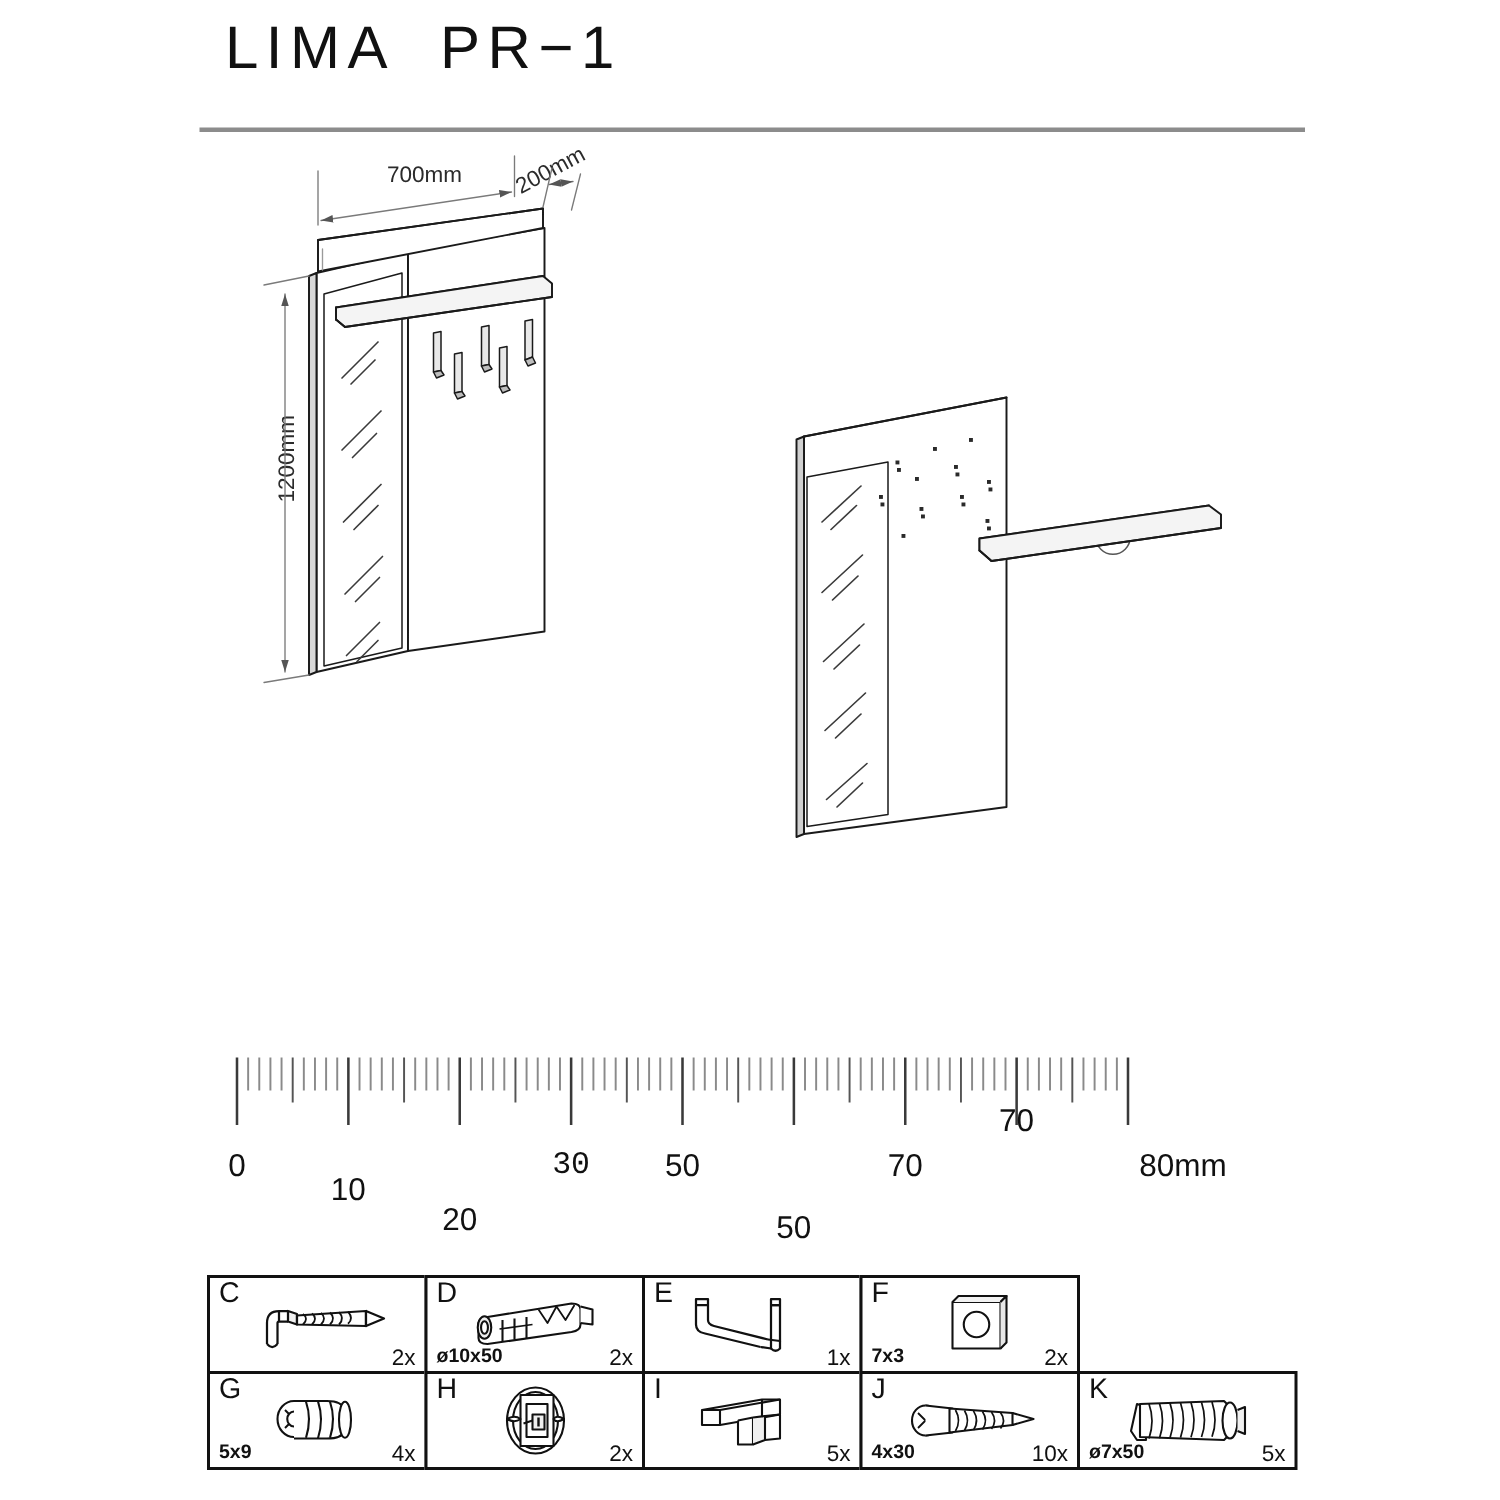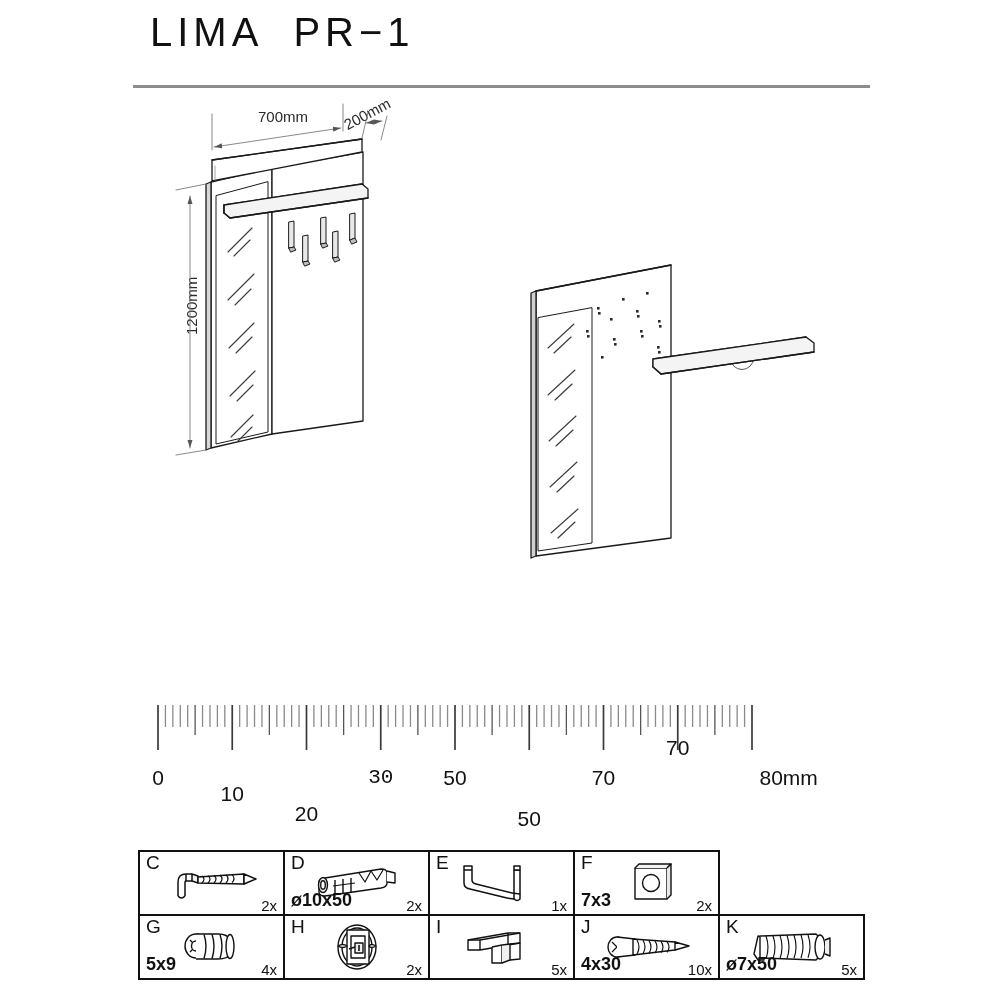--- a/index.html
+++ b/index.html
@@ -123,21 +123,21 @@
     left: 6px;
     top: 1px;
     font-size: 19px;
     line-height: 19px;
     color: #111;
   }
   .part-size {
     position: absolute;
     left: 6px;
     bottom: 3px;
-    font-size: 18px;
+    font-size: 13px;
     font-weight: bold;
     color: #111;
     white-space: pre;
   }
   .part-qty {
     position: absolute;
     right: 6px;
     bottom: 0px;
     font-size: 15px;
     color: #111;

